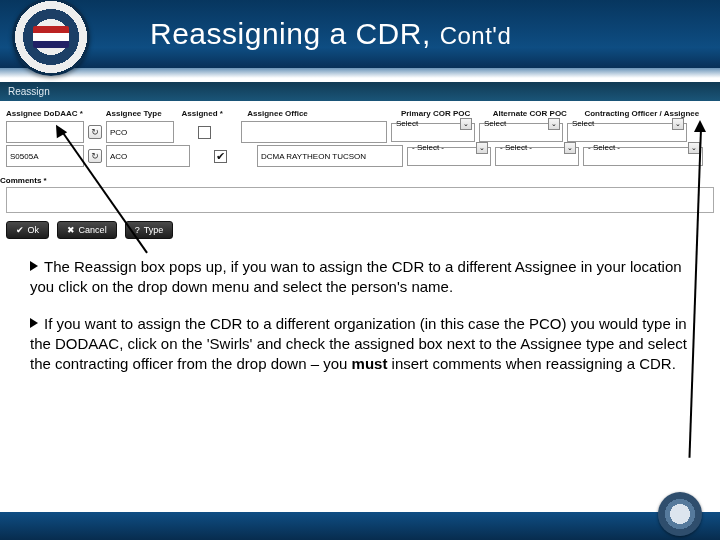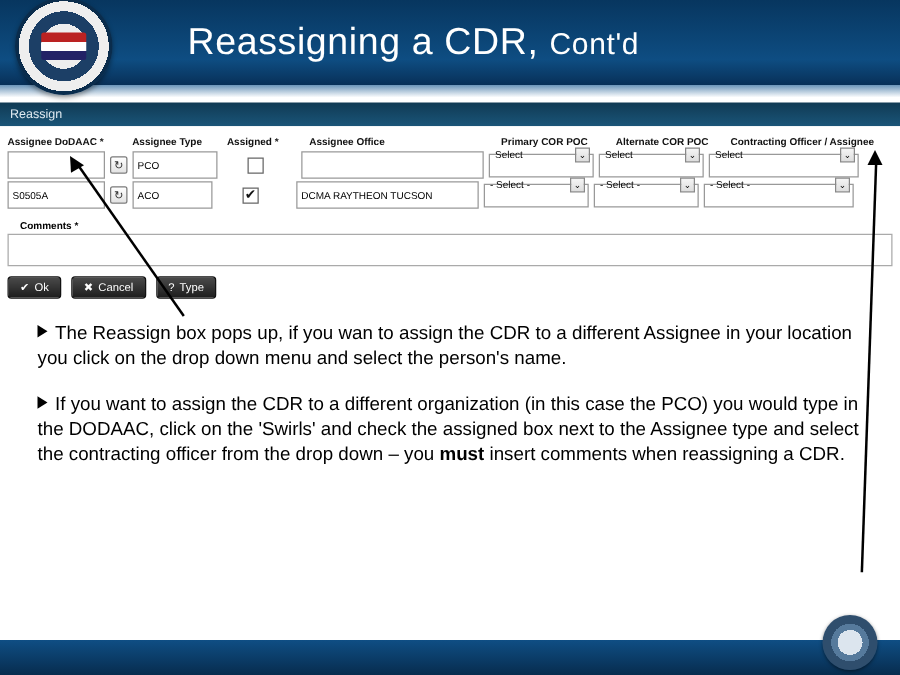--- a/index.html
+++ b/index.html
@@ -106,21 +106,21 @@
     font-size:8px;height:15px;border:1px solid #999;background:#fff;
     display:flex;align-items:center;justify-content:space-between;
     padding:0 2px 17px 4px;white-space:nowrap;
   }
   .sel .arrow-box{
     width:12px;height:12px;border:1px solid #888;
     background:linear-gradient(#f5f5f5,#ddd);
     display:flex;align-items:center;justify-content:center;font-size:7px;
     margin-left:2px;
   }
-  .comments-label{font-size:8px;font-weight:bold;padding:8px 6px 2px 16px;}
+  .comments-label{font-size:8px;font-weight:bold;padding:8px 6px 2px 0;}
   .comments-box{
     margin:0 6px 8px 6px;
     height:26px;border:1px solid #aaa;background:#fff;
   }
   .btn-row{display:flex;gap:8px;padding:0 6px 4px 6px;}
   .btn{
     background:linear-gradient(#4a4a4a,#1d1d1d);
     color:#fff;font-size:9px;border-radius:3px;
     padding:3px 9px;display:flex;align-items:center;gap:4px;
     border:1px solid #111;
@@ -188,21 +188,21 @@
       </div>
     <div class="sel" style="width:120px">
         <span>Select</span>
         <span class="arrow-box">⌄</span>
       </div>
   </div>
 
   <div class="form-row">
     <div class="txt-in" style="width:78px">S0505A</div>
     <div class="swirl">↻</div>
-    <div class="txt-in col-type" style="width:64px">ACO</div>
+    <div class="txt-in col-type" style="width:84px">ACO</div>
     <div class="chk" style="margin-left:20px;margin-right:26px">✔</div>
     <div class="txt-in" style="width:146px">DCMA RAYTHEON TUCSON</div>
     <div class="sel" style="width:84px">
         <span>- Select -</span>
         <span class="arrow-box">⌄</span>
       </div>
     <div class="sel" style="width:84px">
         <span>- Select -</span>
         <span class="arrow-box">⌄</span>
       </div>

